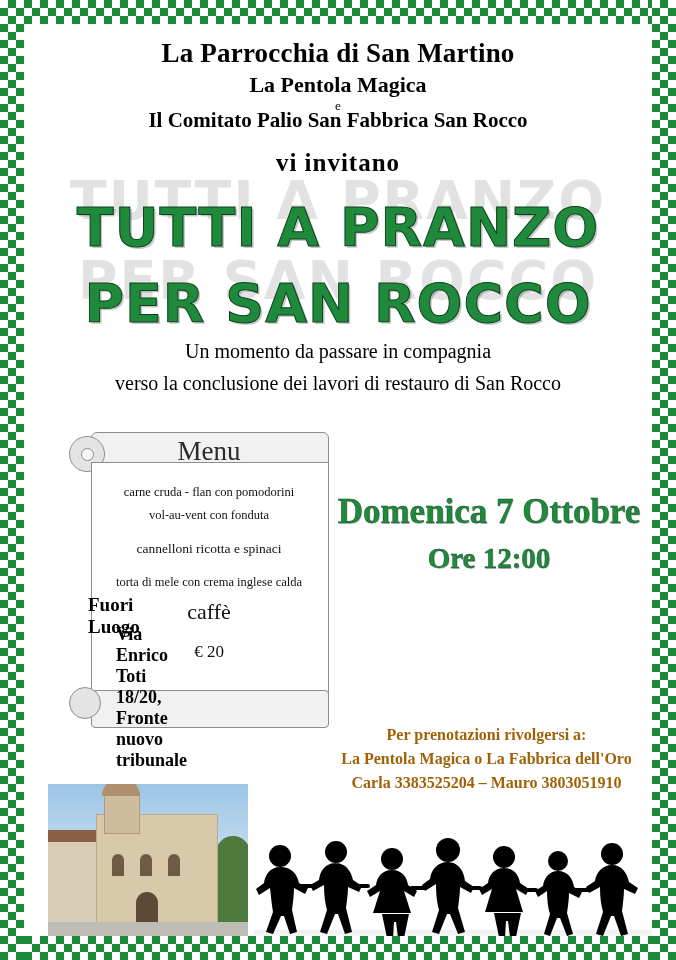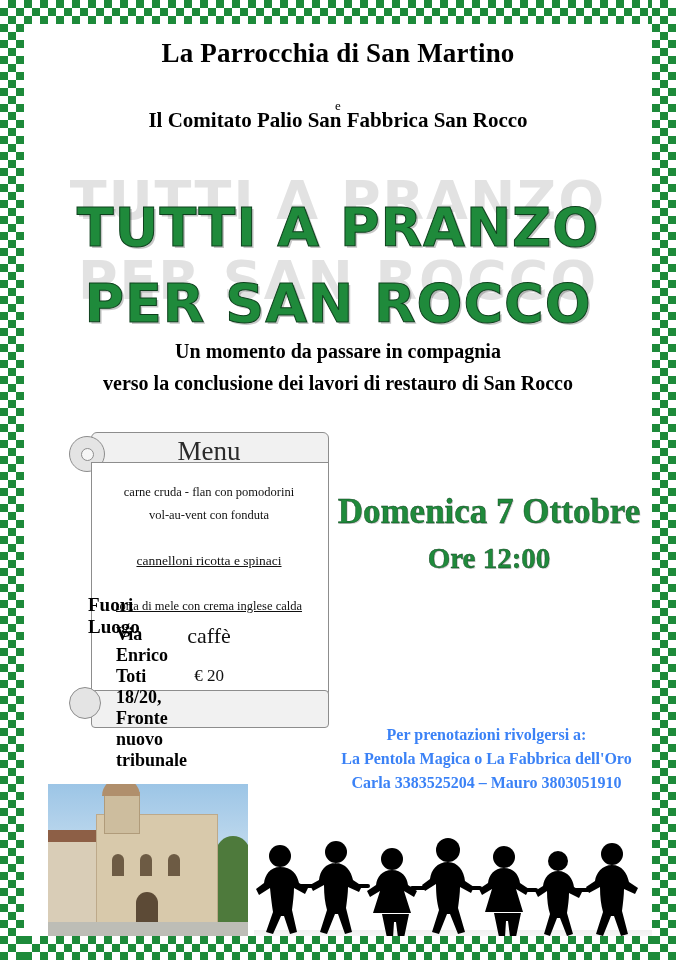--- a/index.html
+++ b/index.html
@@ -91,21 +91,21 @@
   }
   .headline.h1 { top: 172px; }
   .headline.h2 { top: 248px; }
 
   .subhdr {
     position: absolute;
     left: 0; width: 628px;
     text-align: center;
     color: #000;
     font-family: "Liberation Serif", serif;
-    font-weight: bold;
+    font-weight: normal;
   }
   .subhdr.s1 { top: 316px; font-size: 20px; }
   .subhdr.s2 { top: 348px; font-size: 20px; }
 
   
   .menu-wrap {
     position: absolute;
     left: 45px; top: 408px;
     width: 260px; height: 310px;
   }
@@ -170,21 +170,21 @@
     position: absolute;
     left: 24px; top: 52px;
     width: 232px;
     text-align: center;
     color: #111;
     font-family: "Liberation Serif", serif;
   }
   .menu-items div { margin: 0 0 6px 0; line-height: 1.35; }
   .mi { font-size: 13.5px; }
   .mi.small { font-size: 12.5px; }
-  .mi.sp { margin-top: 28px; text-decoration: underline; }
+  .mi.sp { margin-top: 16px; }
   .mi.price { font-size: 17px; margin-top: 14px; }
   .mi.caffe { font-size: 22px; margin-top: 6px; }
 
   
   .when {
     position: absolute;
     left: 300px; width: 330px;
     text-align: center;
     color: #1f8a3b;
     font-family: "Liberation Serif", serif;
@@ -204,21 +204,21 @@
     font-family: "Liberation Serif", serif;
     font-weight: bold;
   }
   .where.w1 { top: 570px; font-size: 19px; }
   .where.w2 { top: 600px; font-size: 18px; }
 
   .book {
     position: absolute;
     left: 290px; width: 345px;
     text-align: center;
-    color: #3b82f6;
+    color: #a16207;
     font-family: "Liberation Serif", serif;
     font-weight: bold;
   }
   .book.b1 { top: 702px; font-size: 16px; }
   .book.b2 { top: 726px; font-size: 16px; }
   .book.b3 { top: 750px; font-size: 16px; }
 
   
   .photo {
     position: absolute;
@@ -273,22 +273,24 @@
     <div class="checker left"></div>
     <div class="checker right"></div>
   </div>
 
   <div class="inner-white">
 
     <div class="ghost g1">TUTTI A PRANZO</div>
     <div class="ghost g2">PER  SAN ROCCO</div>
 
     <div class="hdr l1">La Parrocchia di San Martino</div>
+    <div class="hdr l2">La Pentola Magica</div>
     <div class="hdr l3">e</div>
     <div class="hdr l4">Il Comitato Palio San Fabbrica San Rocco</div>
+    <div class="hdr l5">vi invitano</div>
 
     <div class="headline h1">TUTTI A PRANZO</div>
     <div class="headline h2">PER  SAN ROCCO</div>
 
     <div class="subhdr s1">Un momento da passare in compagnia</div>
     <div class="subhdr s2">verso la conclusione dei lavori di restauro di San Rocco</div>
 
     <div class="menu-wrap">
       <div class="scroll-top"></div>
       <div class="scroll-curl-l"></div>

